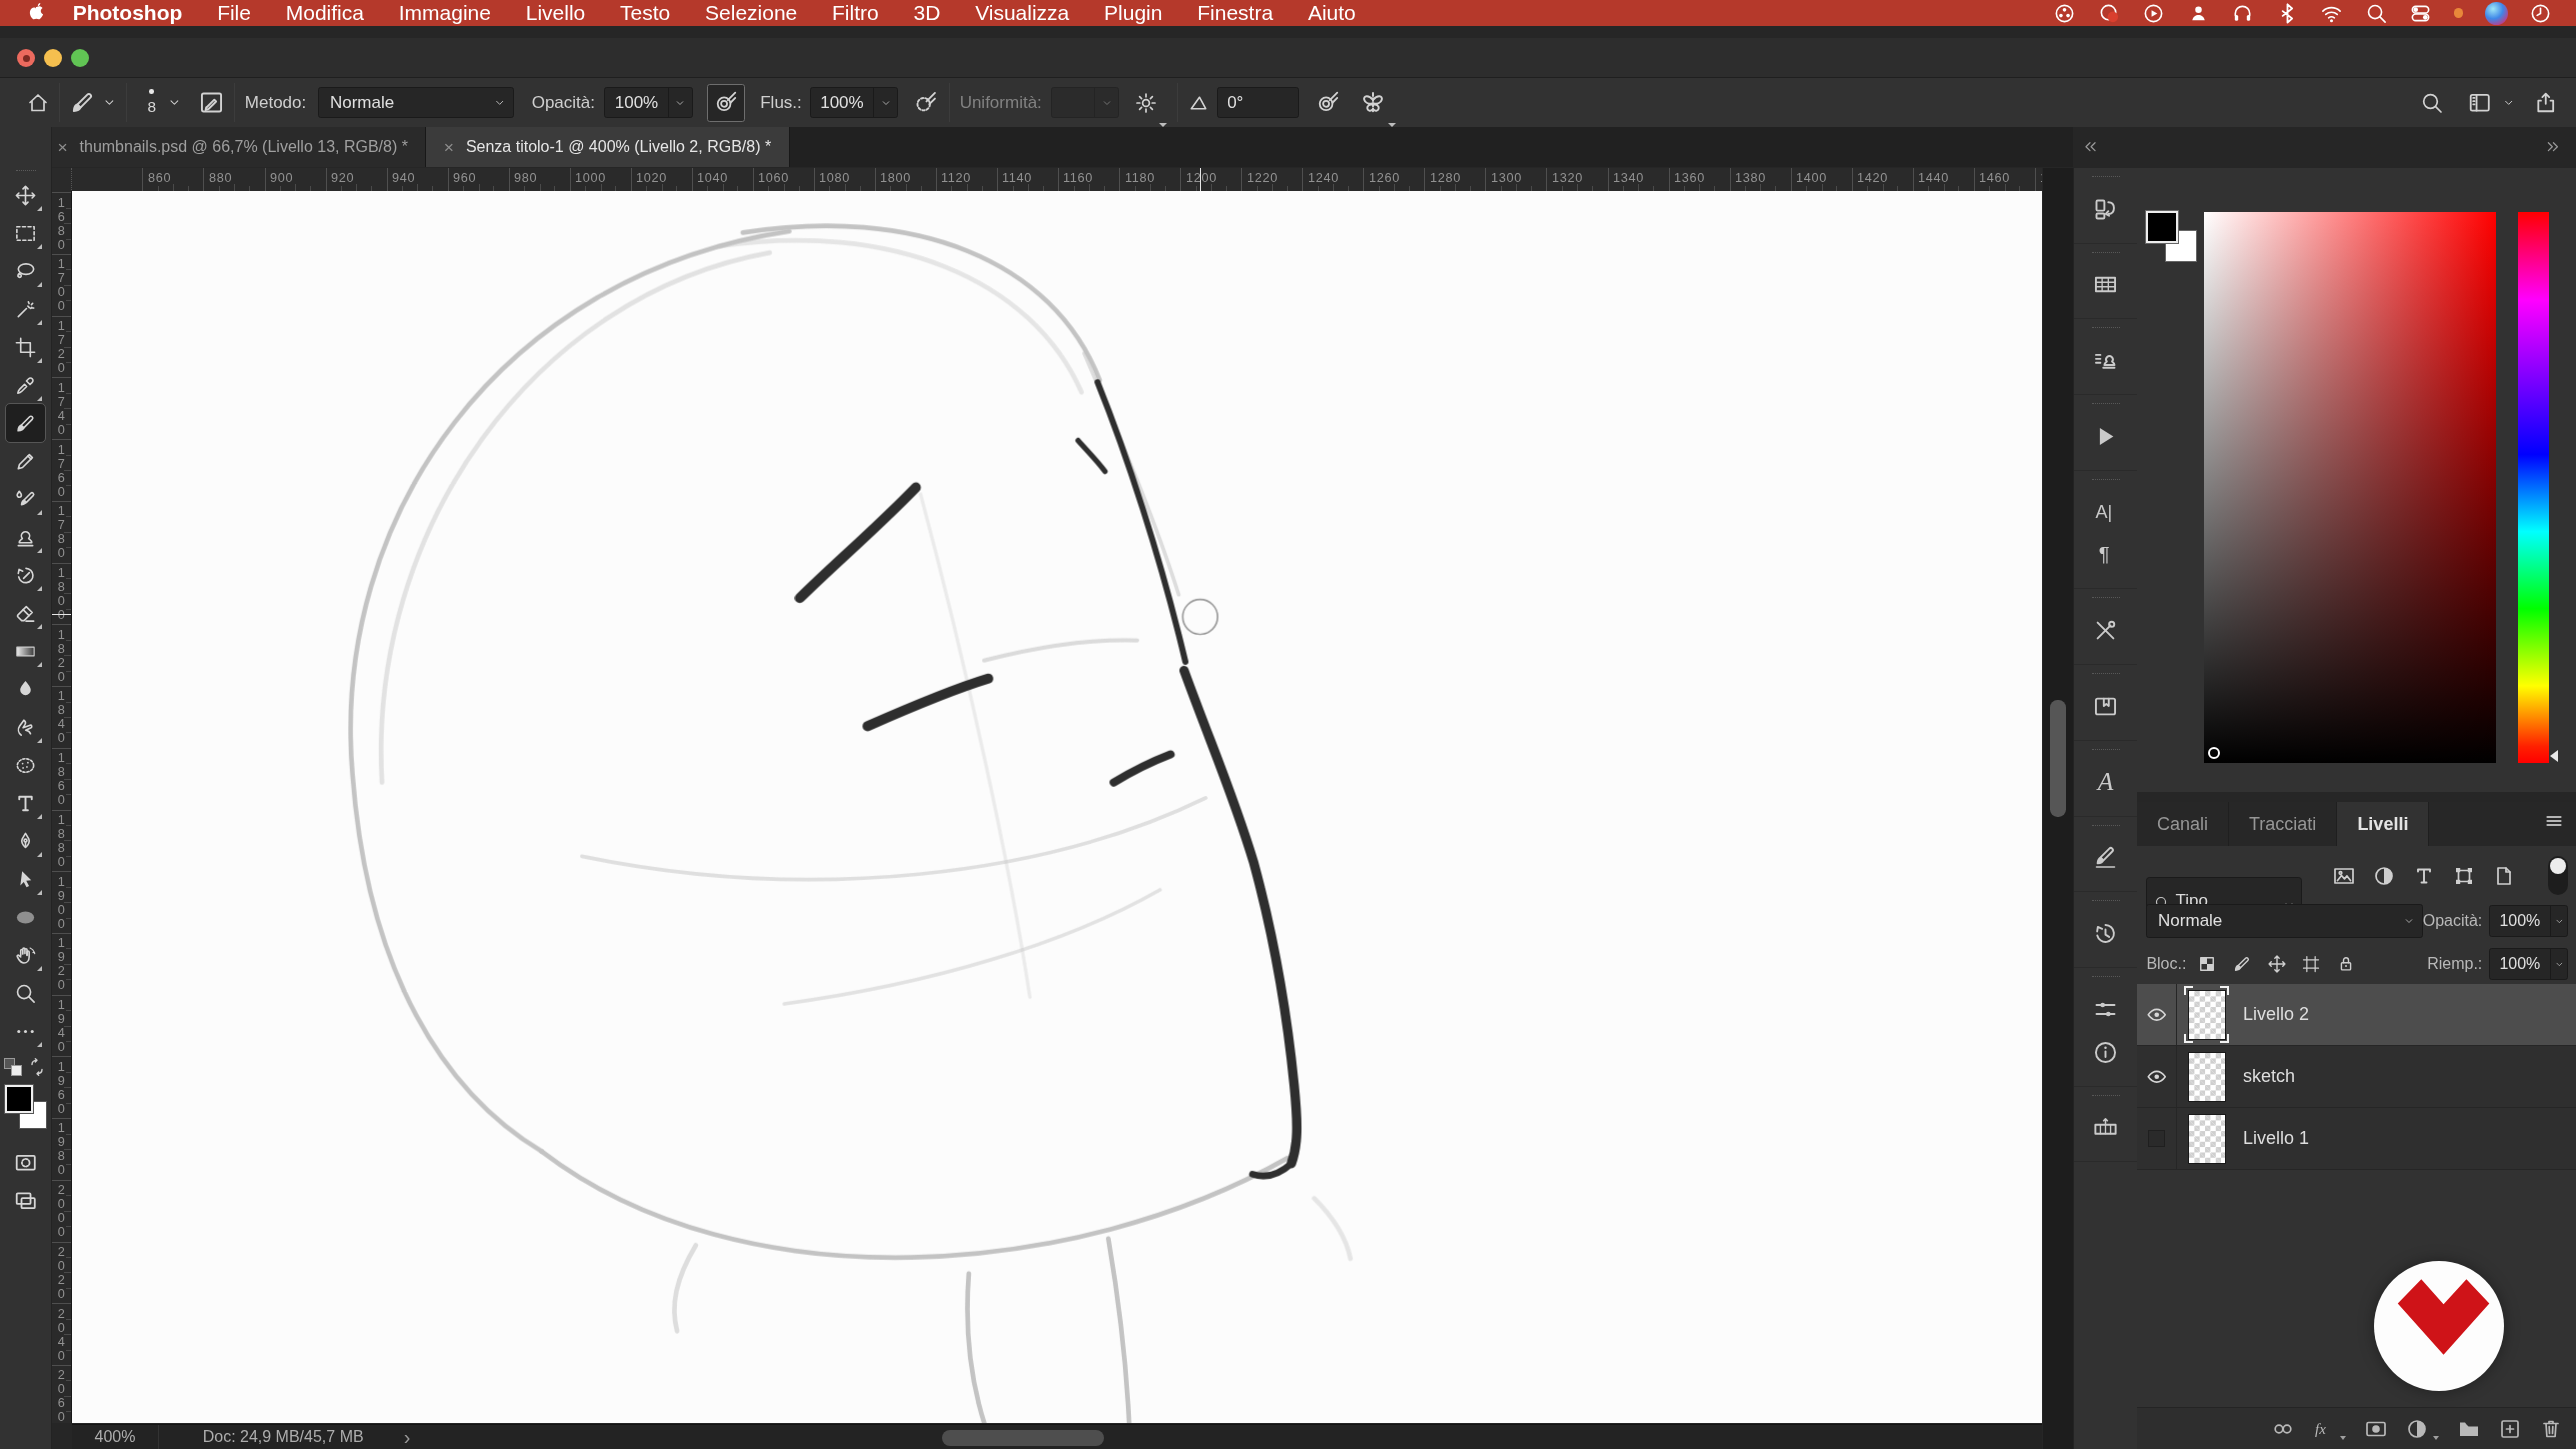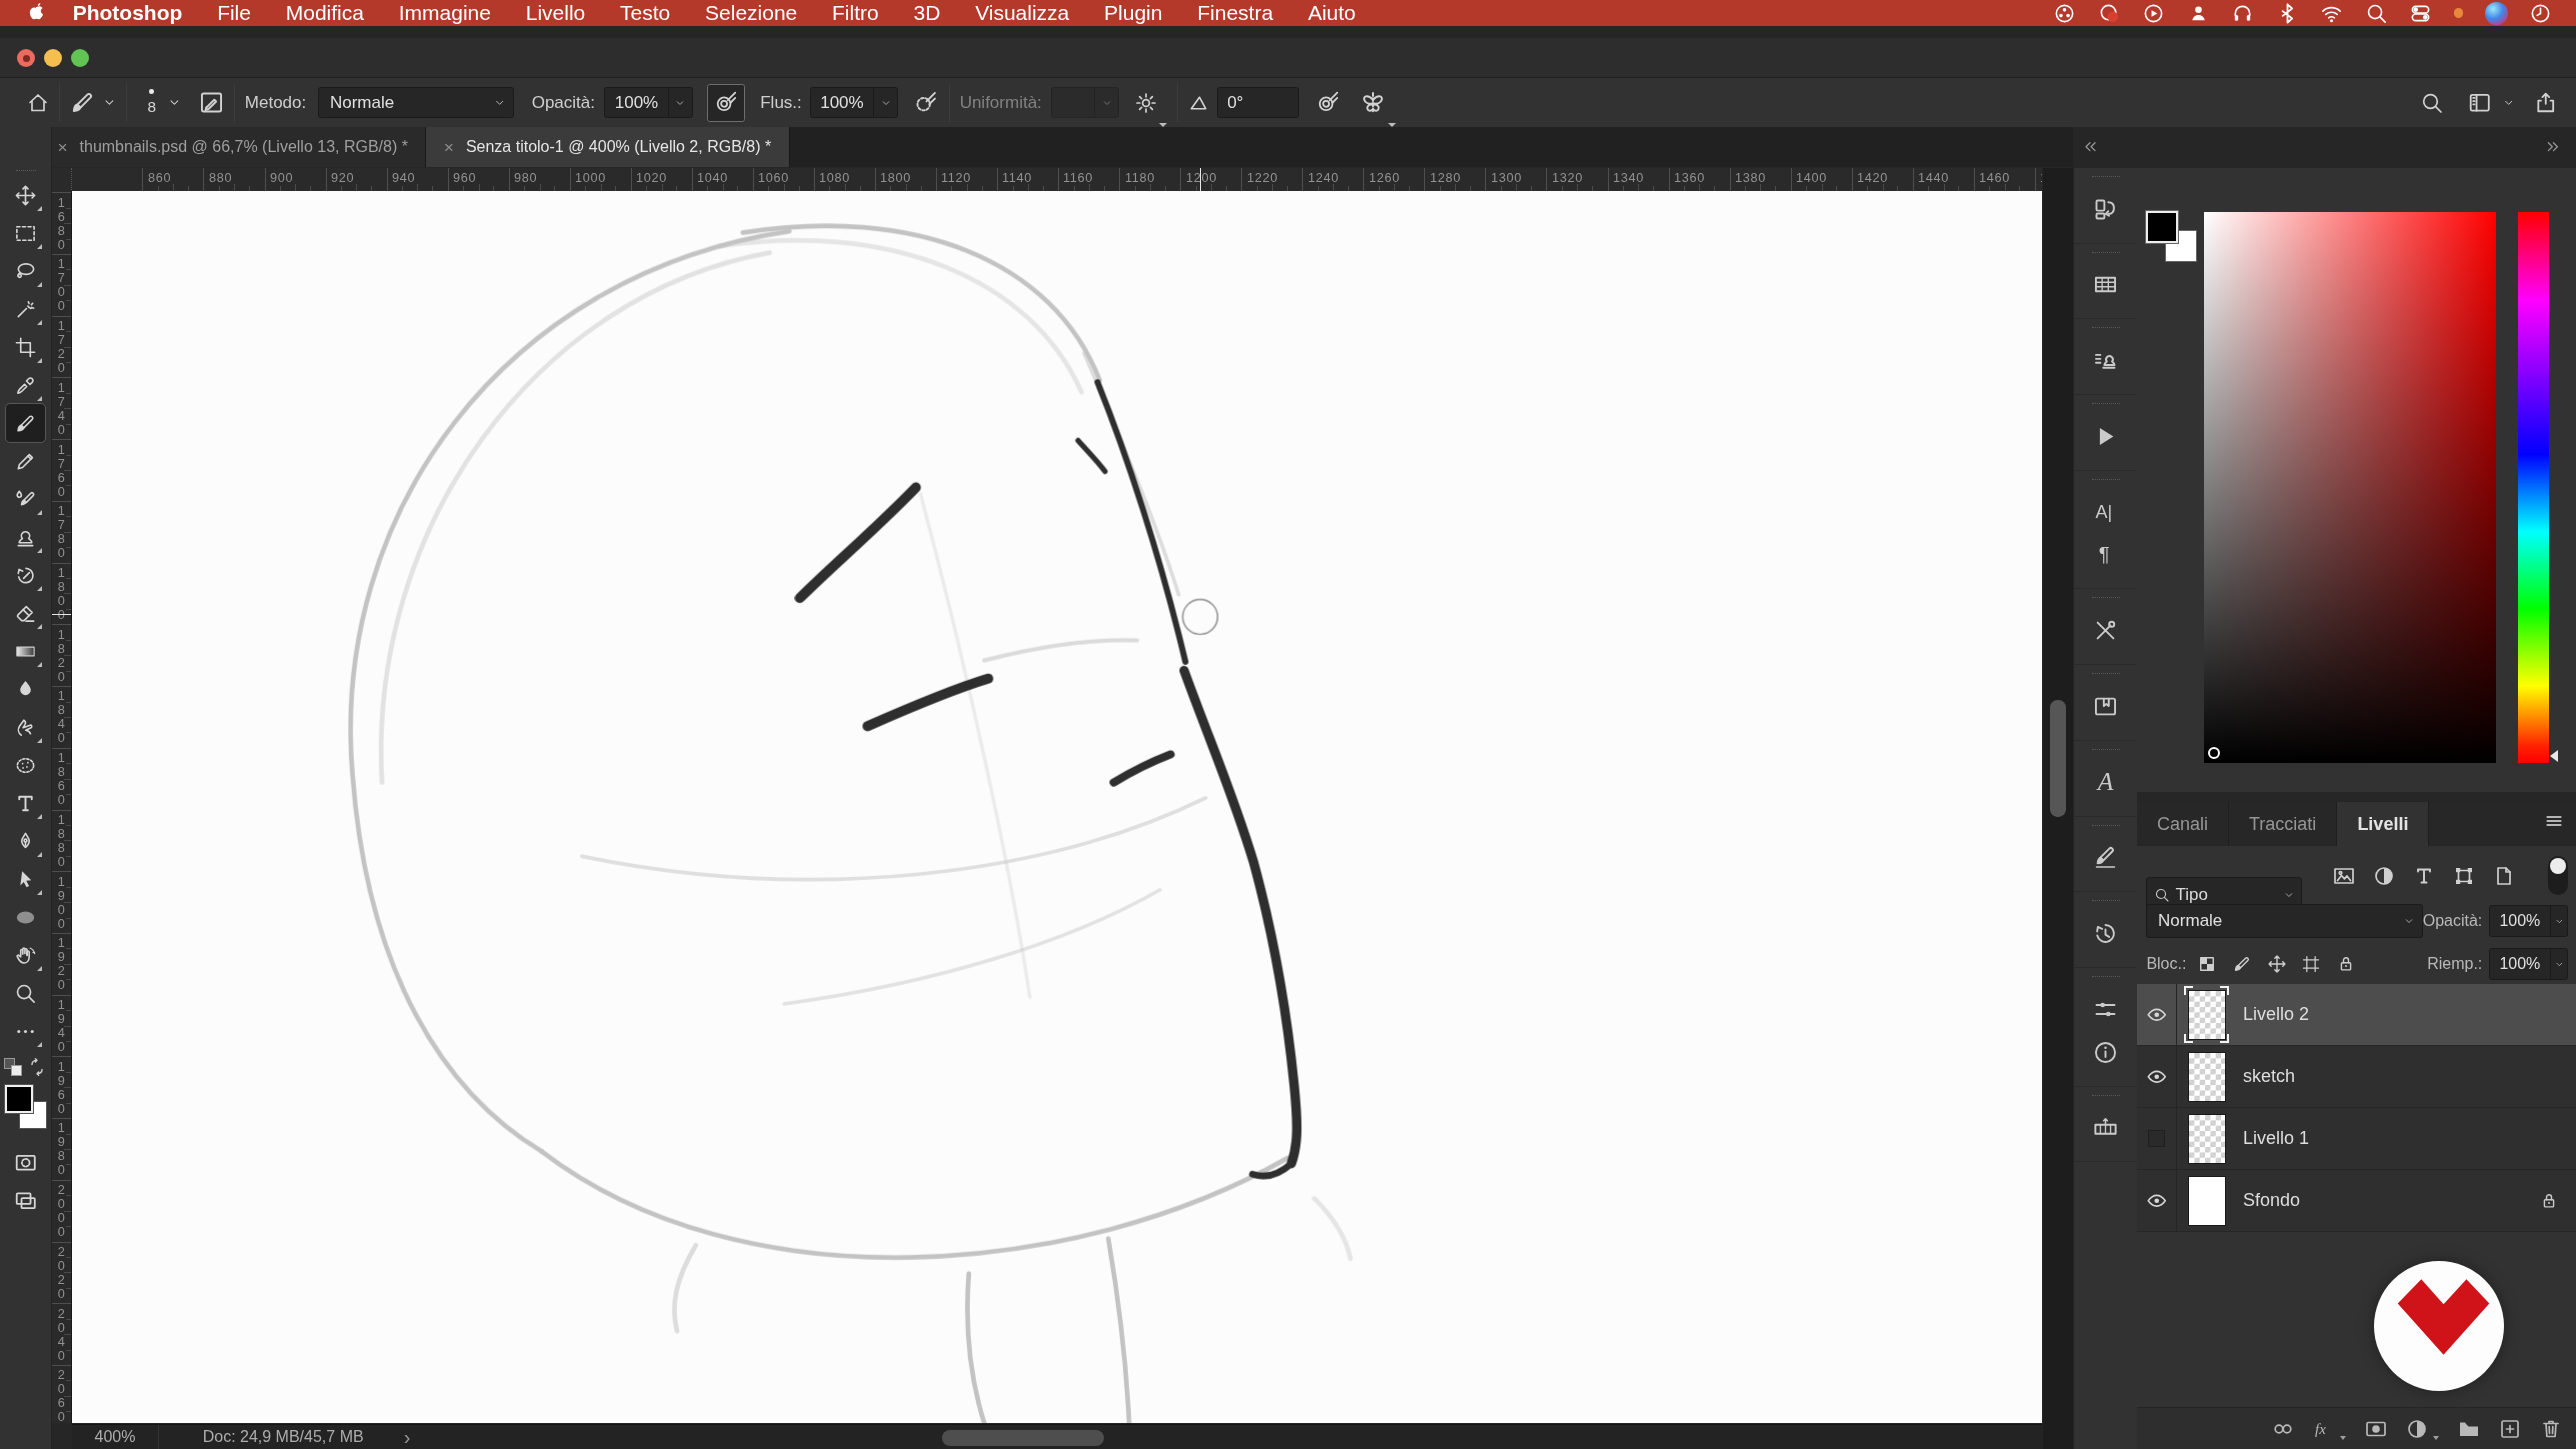--- a/index.html
+++ b/index.html
@@ -145,21 +145,21 @@
     background:linear-gradient(180deg,#f00 0%,#f0f 16%,#8000ff 30%,#00f 44%,#0ff 58%,#0f0 72%,#ff0 86%,#ff2000 97%,#f00 100%); }
   #huemark { position:absolute; right:-9.4px; bottom:1.3px; width:0; height:0;
     border-top:6px solid transparent; border-bottom:6px solid transparent; border-right:8px solid #e8e8e8; }
 
   
   #layerspanel { left:2137px; top:802px; width:439px; height:647px; }
   #layerspanel .ptabs { height:44px; }
   .lrow { position:absolute; left:0; width:439px; display:flex; align-items:center; color:#cfcfcf; font-size:16px; }
   #filter-row { top:54px; height:39px; }
   .search-sel { margin-left:9.4px; width:156px; height:35px; background:#262626; border:0.7px solid #1a1a1a;
-    border-radius:3.4px; display:flex; align-items:center; color:#dcdcdc; font-size:17px;margin-top:38px; }
+    border-radius:3.4px; display:flex; align-items:flex-end; color:#dcdcdc; font-size:17px;margin-top:38px; }
   .search-sel .mag { margin:0 5.4px 0 6.7px; display:flex; color:#c5c5c5; }
   .search-sel .fchev { margin-left:auto; padding-right:6.7px; color:#bdbdbd; display:flex; }
   #filter-icons { display:flex; gap:16px; margin-left:29.5px; color:#cfcfcf; }
   #ftoggle { margin-left:auto; margin-right:8px; width:20px; height:39px; background:#1d1d1d;
     border-radius:10px; position:relative; }
   #ftoggle .knob { position:absolute; left:2px; top:2px; width:16px; height:16px; border-radius:50%; background:#ececec; }
   #blend-row { top:101px; height:36px; }
   #blend-row .select { margin-left:9.4px; width:282px; height:34px; font-size:17px; }
   #lock-row { top:145px; height:34px; font-size:16px; color:#b9b9b9; }
   #lock-row .llab { margin-left:9.4px; }
@@ -1533,43 +1533,20 @@
     <span class="lthumb checker"></span>
     <span class="lname">sketch</span>
       </div>
       <div class="layer-row">
         <span class="eyecol">
           <span class="eyebox"></span>
         </span>
     <span class="lthumb checker"></span>
     <span class="lname">Livello 1</span>
       </div>
-      <div class="layer-row">
-        <span class="eyecol">
-          <span style="display:flex;">
-            <svg viewBox="0 0 24 24" width="21.5" height="21.5">
-              <g fill="none" stroke="currentColor" stroke-width="1.7" stroke-linecap="round" stroke-linejoin="round">
-                <path d="M2.5 12C5.5 7.8 9 6 12 6s6.5 1.8 9.5 6c-3 4.2-6.5 6-9.5 6s-6.5-1.8-9.5-6z"></path>
-                <circle cx="12" cy="12" r="2.6" fill="currentColor" stroke="none"></circle>
-              </g>
-            </svg>
-          </span>
-        </span>
-    <span class="lthumb whitethumb"></span>
-    <span class="lname">Sfondo</span>
-        <span class="llock" style="display:flex;">
-          <svg viewBox="0 0 24 24" width="20" height="20">
-            <g fill="none" stroke="currentColor" stroke-width="1.7" stroke-linecap="round" stroke-linejoin="round">
-              <rect x="6.5" y="10.5" width="11" height="8.5" rx="1"></rect>
-              <path d="M9 10.5V7.5a3 3 0 0 1 6 0v3"></path>
-              <circle cx="12" cy="14.5" r="1.2" fill="currentColor" stroke="none"></circle>
-            </g>
-          </svg>
-        </span>
-      </div>
     </div>
 
   <div id="logo-circle">
     <svg width="101" height="101" viewBox="-75 -75 150 150">
       <polygon points="-62,-34 -27,-70 6,-33 40,-70 74,-34 6,42" fill="#cf1318"></polygon>
     </svg>
   </div>
 
   <div id="lfooter">
       <span style="display: flex;">

